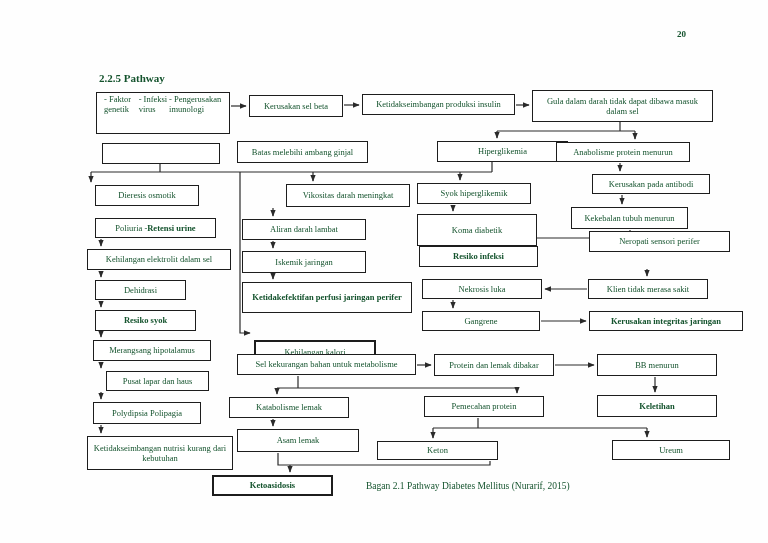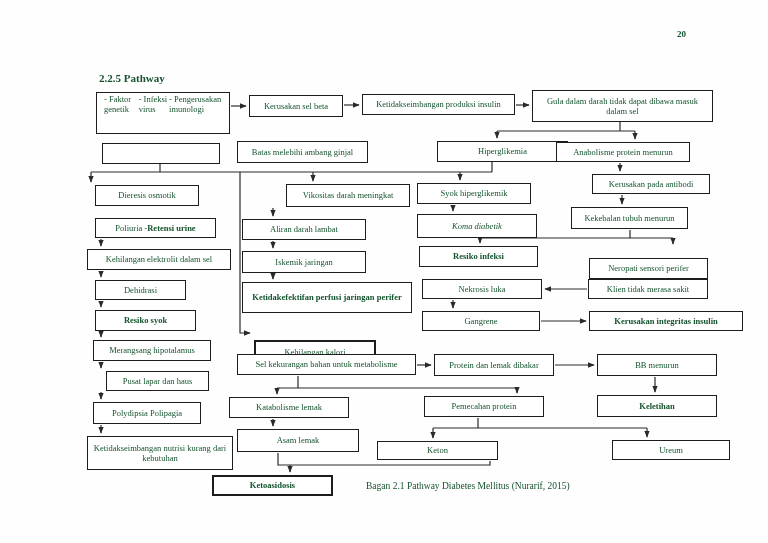--- a/index.html
+++ b/index.html
@@ -118,31 +118,31 @@
   <div class="box" style="left:242px;top:219px;width:124px;height:21px;">Aliran darah lambat</div>
   <div class="box" style="left:242px;top:251px;width:124px;height:22px;">Iskemik jaringan</div>
   <div class="box bold" style="left:242px;top:282px;width:170px;height:31px;">Ketidakefektifan perfusi jaringan perifer</div>
   <div class="box thick" style="left:254px;top:320px;width:122px;height:25px;margin-top:20px;">Kehilangan kalori</div>
   <div class="box" style="left:237px;top:354px;width:179px;height:21px;">Sel kekurangan bahan untuk metabolisme</div>
   <div class="box" style="left:229px;top:397px;width:120px;height:21px;">Katabolisme lemak</div>
   <div class="box" style="left:237px;top:429px;width:122px;height:23px;">Asam lemak</div>
   <div class="box bold thick" style="left:212px;top:475px;width:121px;height:21px;">Ketoasidosis</div>
 
   <div class="box" style="left:417px;top:183px;width:114px;height:21px;">Syok hiperglikemik</div>
-  <div class="box" style="left:417px;top:214px;width:120px;height:24px;font-style:italic;">Koma diabetik</div>
+  <div class="box" style="left:417px;top:214px;width:120px;height:32px;">Koma diabetik</div>
   <div class="box bold" style="left:419px;top:246px;width:119px;height:21px;">Resiko infeksi</div>
   <div class="box" style="left:422px;top:279px;width:120px;height:20px;">Nekrosis luka</div>
   <div class="box" style="left:422px;top:311px;width:118px;height:20px;">Gangrene</div>
   <div class="box" style="left:434px;top:354px;width:120px;height:22px;">Protein dan lemak dibakar</div>
   <div class="box" style="left:424px;top:396px;width:120px;height:21px;">Pemecahan protein</div>
   <div class="box" style="left:377px;top:441px;width:121px;height:19px;">Keton</div>
 
   <div class="box" style="left:592px;top:174px;width:118px;height:20px;">Kerusakan pada antibodi</div>
   <div class="box" style="left:571px;top:207px;width:117px;height:22px;">Kekebalan tubuh menurun</div>
-  <div class="box" style="left:589px;top:258px;width:119px;height:21px;">Neropati sensori perifer</div>
+  <div class="box" style="left:589px;top:231px;width:141px;height:21px;">Neropati sensori perifer</div>
   <div class="box" style="left:588px;top:279px;width:120px;height:20px;">Klien tidak merasa sakit</div>
-  <div class="box bold" style="left:589px;top:311px;width:154px;height:20px;">Kerusakan integritas insulin</div>
+  <div class="box bold" style="left:589px;top:311px;width:154px;height:20px;">Kerusakan integritas jaringan</div>
   <div class="box" style="left:597px;top:354px;width:120px;height:22px;">BB menurun</div>
   <div class="box bold" style="left:597px;top:395px;width:120px;height:22px;">Keletihan</div>
   <div class="box" style="left:588px;top:440px;width:118px;height:20px;margin-left:24px;">Ureum</div>
 
   <div class="caption">Bagan 2.1 Pathway Diabetes Mellitus (Nurarif, 2015)</div>
 </div>
 
 </body></html>

